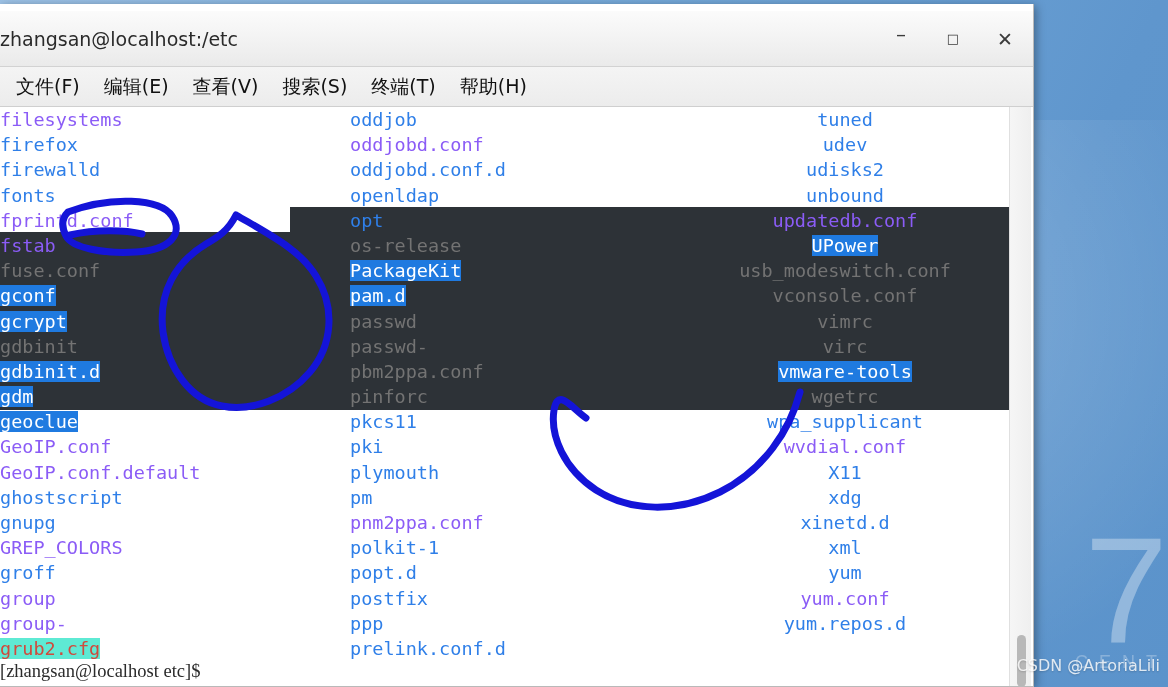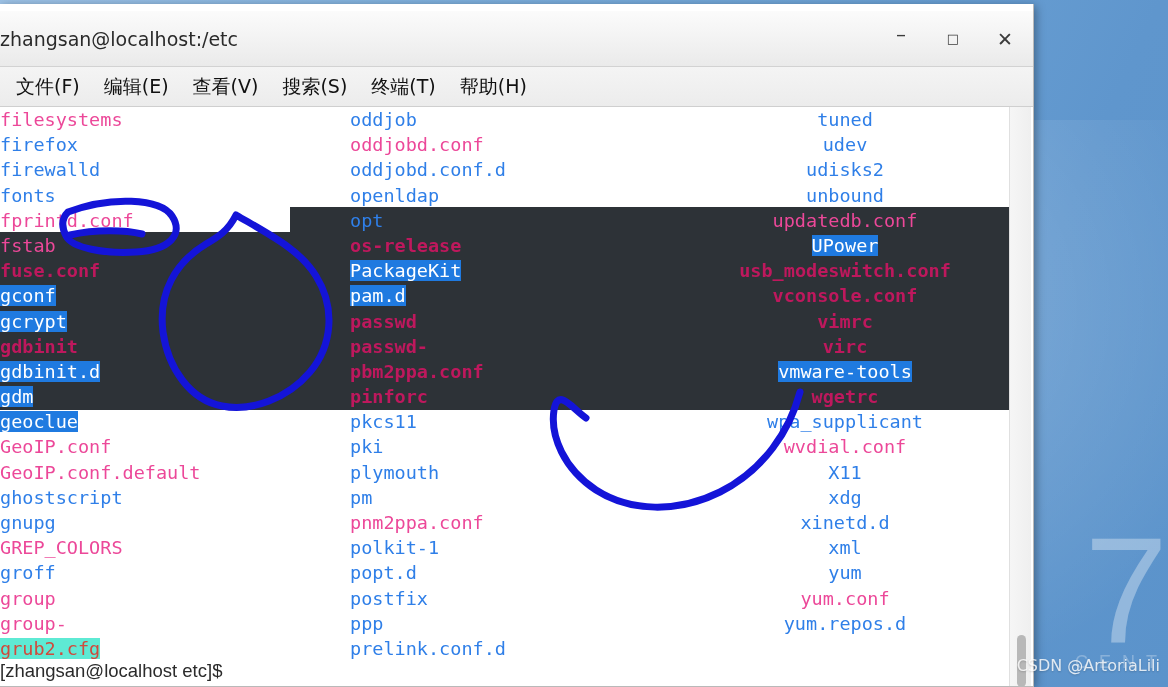--- a/index.html
+++ b/index.html
@@ -151,30 +151,30 @@
   }
   #col1 { left: 0px;   width: 350px; }
   #col2 { left: 350px; width: 330px; }
   #col3 { left: 680px; width: 330px; text-align: center; }
 
   .line { height: 25.2px; position: relative; }
   .line > span { position: relative; z-index: 2; }
 
   
   .f-dir   { color: #2f7fe8; }      
-  .f-plain { color: #ec4899; }      
-  .f-plain-inv { color: #be185d; font-weight: bold; }  
+  .f-plain { color: #8b5cf6; }      
+  .f-plain-inv { color: #737373; }  
   .hl  { background: #1f7ae0; color: #ffffff; }  
   .arch { background: #5eead4; color: #d04a3d; } 
 
   
   #prompt-line {
     position: absolute;
     left: 0; bottom: 4px;
-    font-family: Liberation Sans, sans-serif;
+    font-family: Liberation Serif, serif;
     font-size: 18.5px;
     color: #2b2b2b;
     white-space: pre;
   }
 
   
   #scrollbar {
     position: absolute;
     right: 2px; top: 0; bottom: 0;
     width: 22px;

